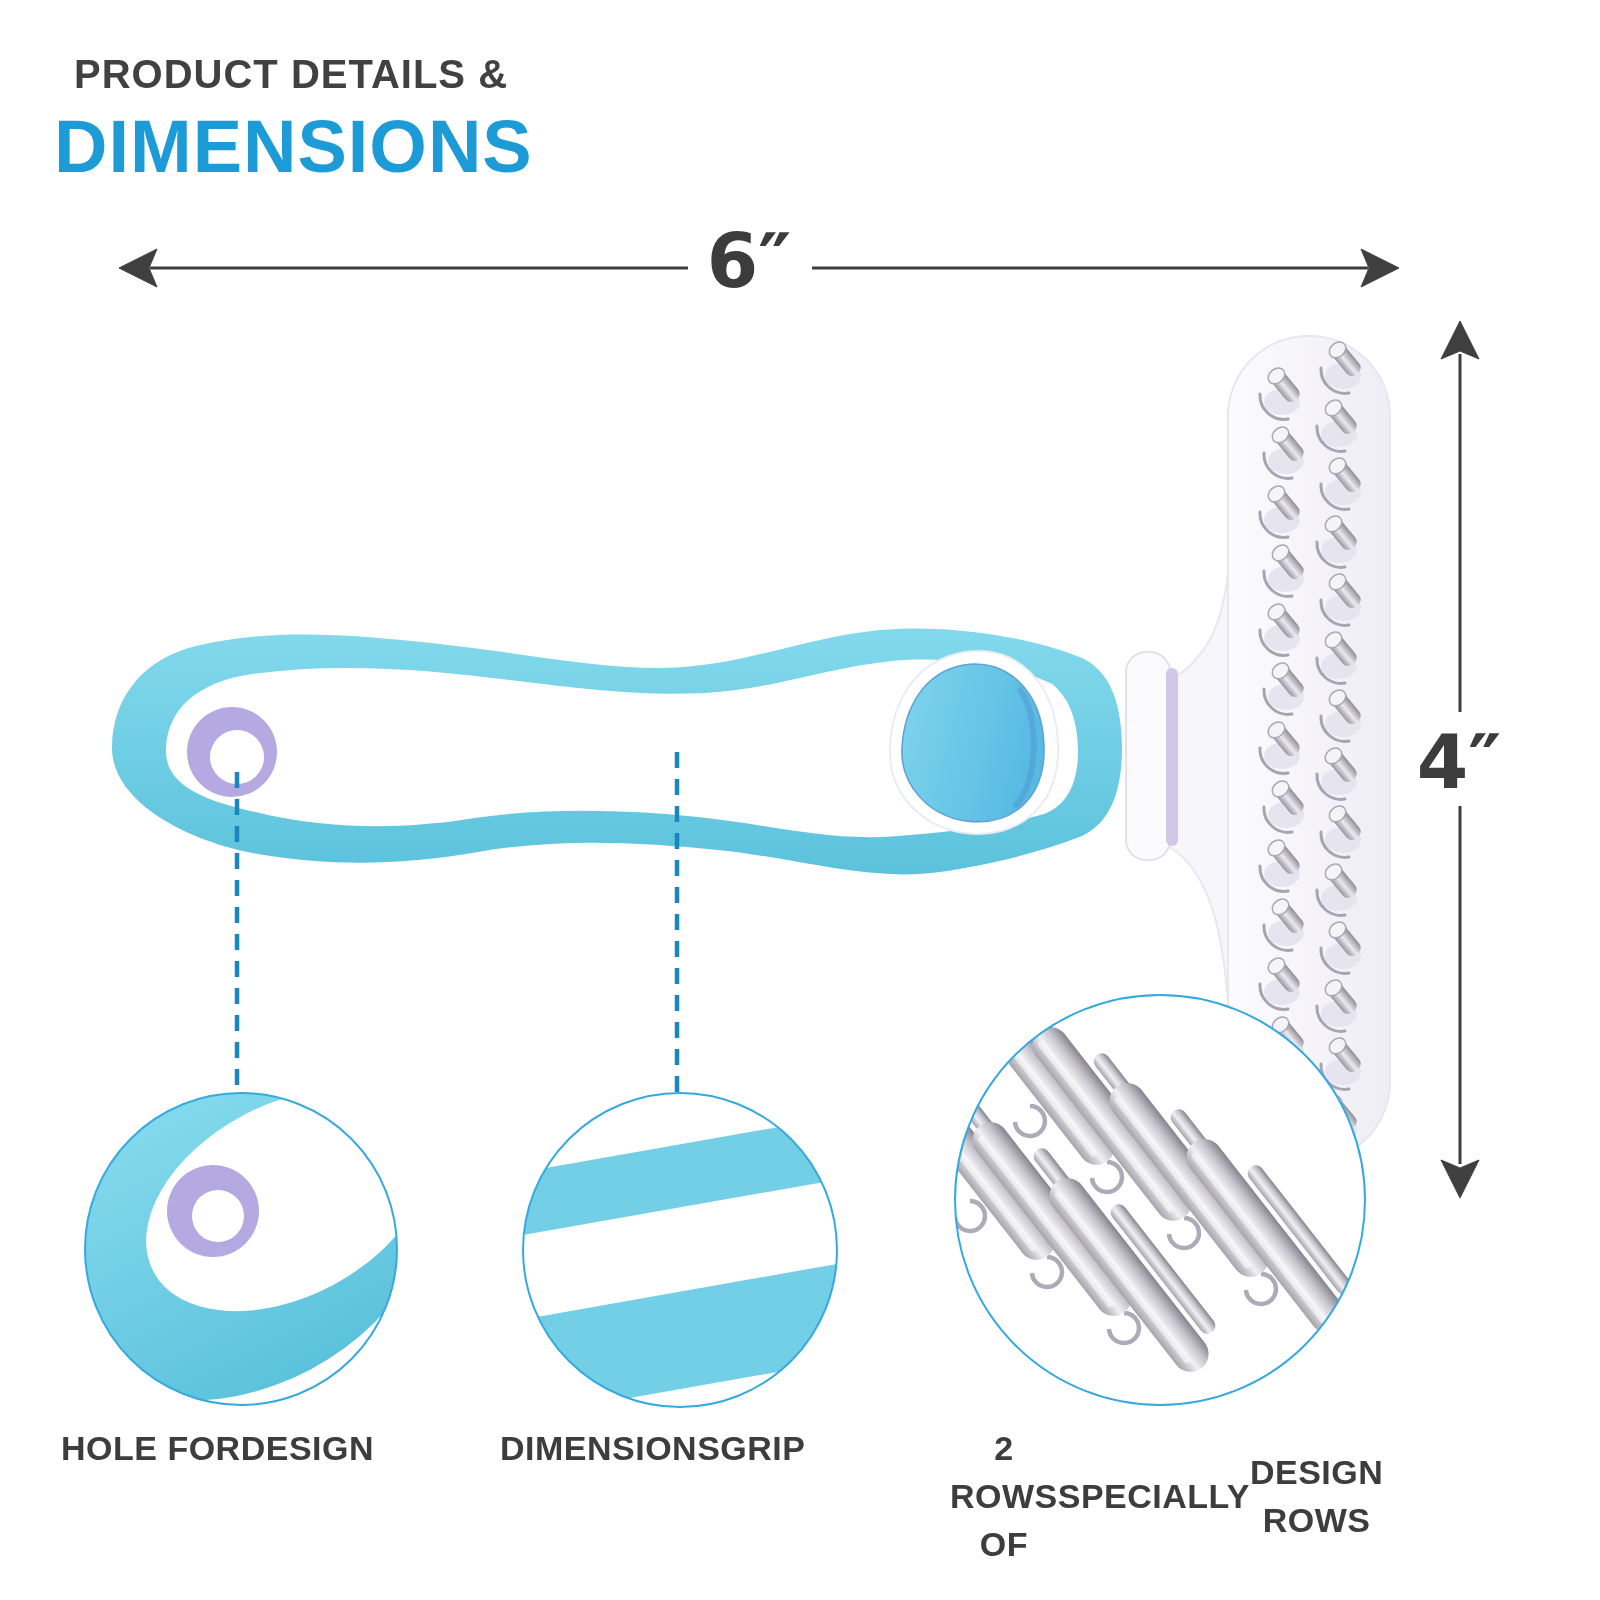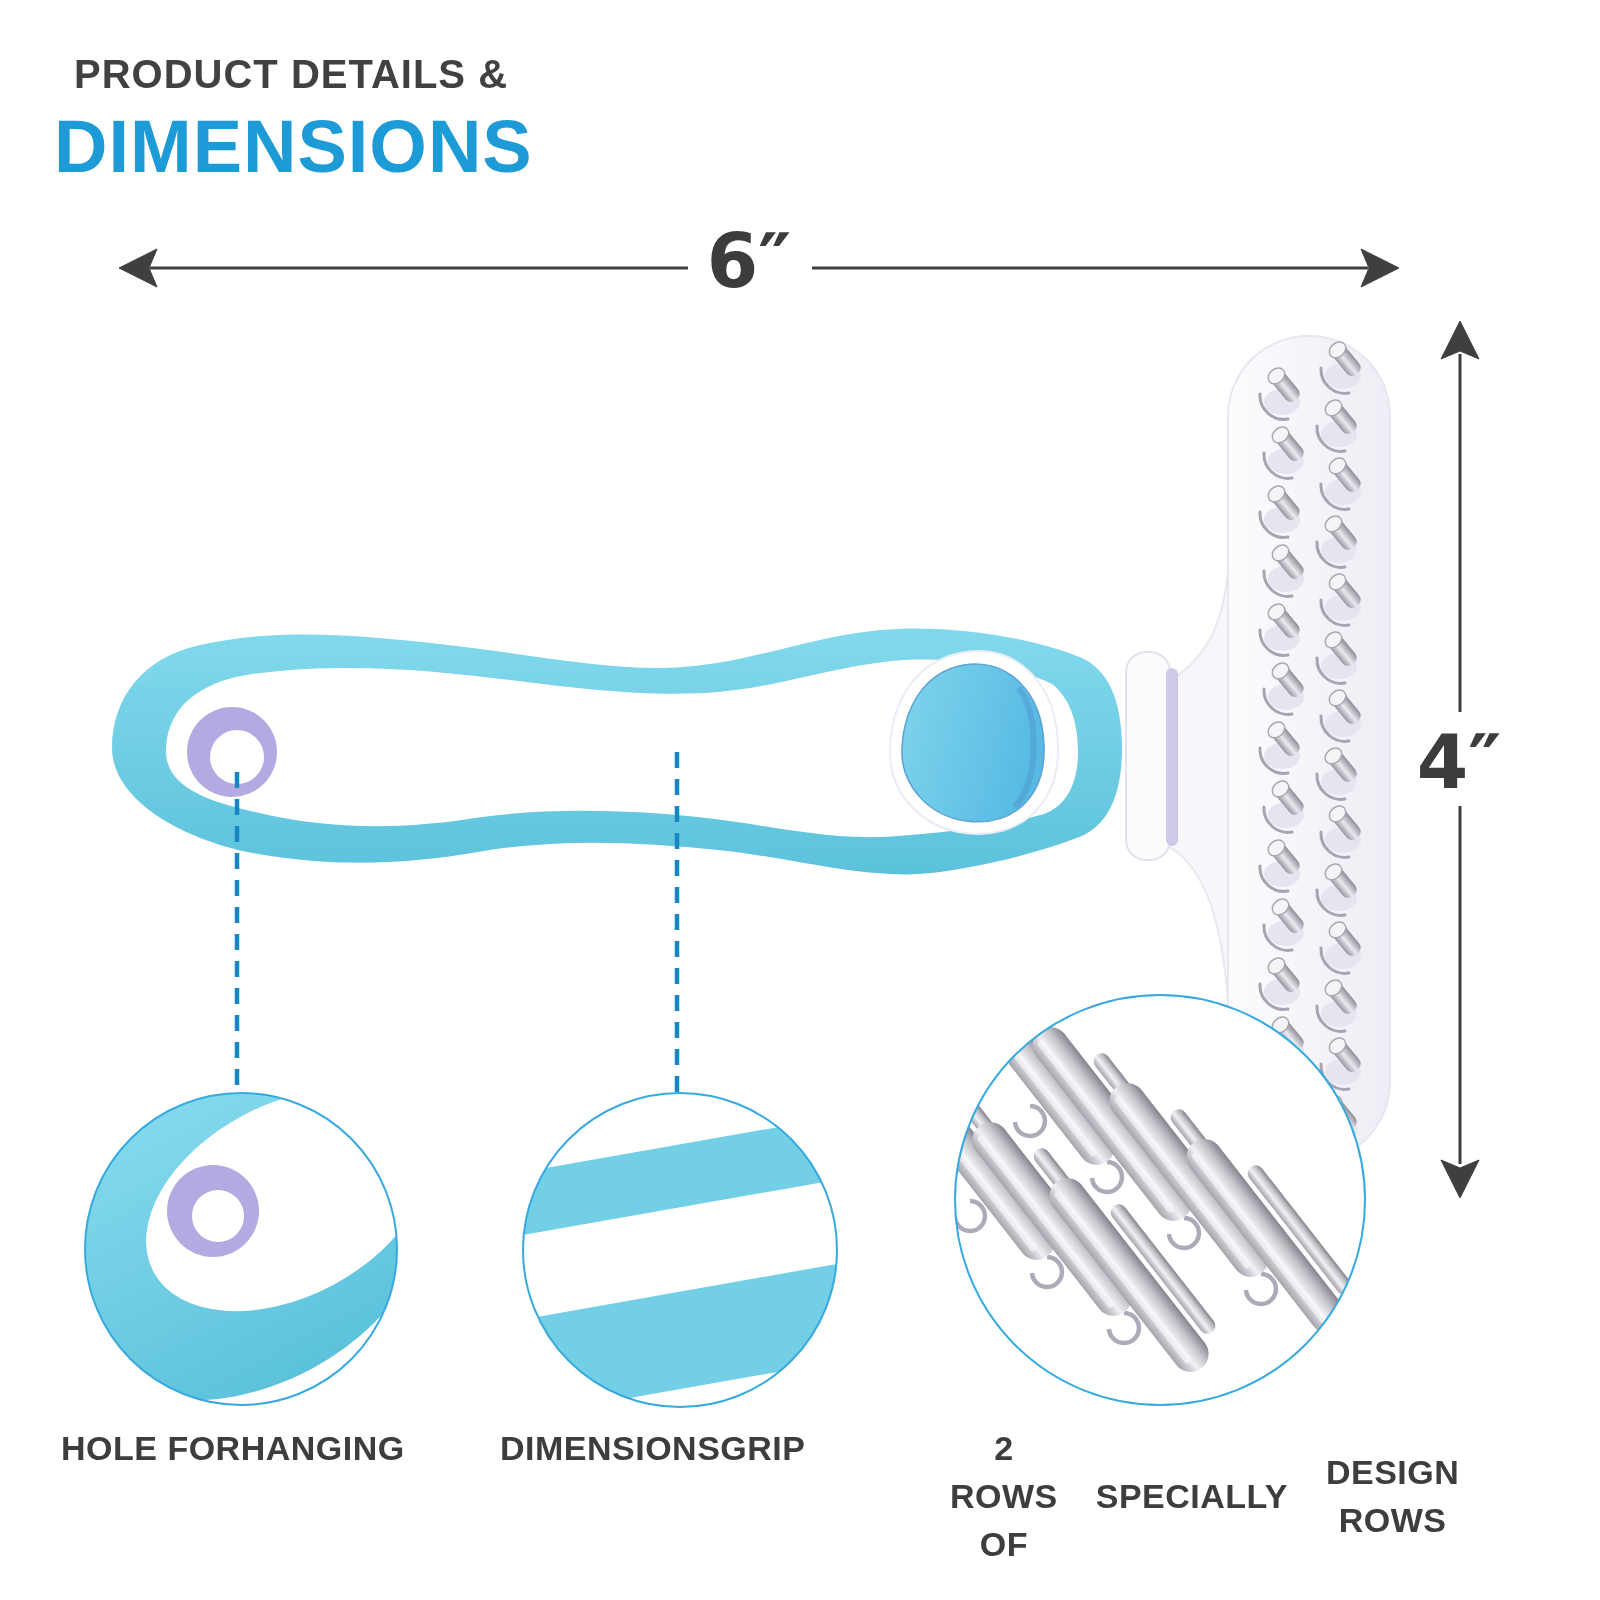--- a/index.html
+++ b/index.html
@@ -23,21 +23,21 @@
   }
   .dim-label.w{left:749px;top:261px;font-size:74px;}
   .dim-label.h{left:1459px;top:762px;font-size:74px;}
   .caption{
     position:absolute;top:1424px;display:flex;flex-direction:row;align-items:center;
     font-size:34px;font-weight:700;color:#3d3d3d;line-height:48px;letter-spacing:0.5px;
     text-align:center;
   }
   .caption.c1{left:61px;width:360px;}
   .caption.c2{left:500px;width:360px;}
-  .caption.c3{left:950px;width:420px;gap:38px;}
+  .caption.c3{left:950px;width:420px;}
 </style>
 </head>
 <body>
 
 <div class="canvas">
 
   <svg class="scene" viewBox="0 0 1600 1600" xmlns="http://www.w3.org/2000/svg">
     <defs>
       <linearGradient id="gBlue" x1="0" y1="0" x2="0" y2="1">
         <stop offset="0" stop-color="#83d9ec"></stop>
@@ -250,21 +250,21 @@
   </svg>
 
   <div class="title-line1">PRODUCT DETAILS &amp;</div>
   <div class="title-line2">DIMENSIONS</div>
 
   <div class="dim-label w">6″</div>
   <div class="dim-label h">4″</div>
 
   <div class="caption c1">
     <span>HOLE FOR</span>
-    <span>HANGING</span>
+    <span>DESIGN</span>
   </div>
   <div class="caption c2">
     <span>DIMENSIONS</span>
     <span>GRIP</span>
   </div>
   <div class="caption c3">
     <span>2 ROWS OF</span>
     <span>SPECIALLY</span>
     <span>DESIGN ROWS</span>
   </div>

